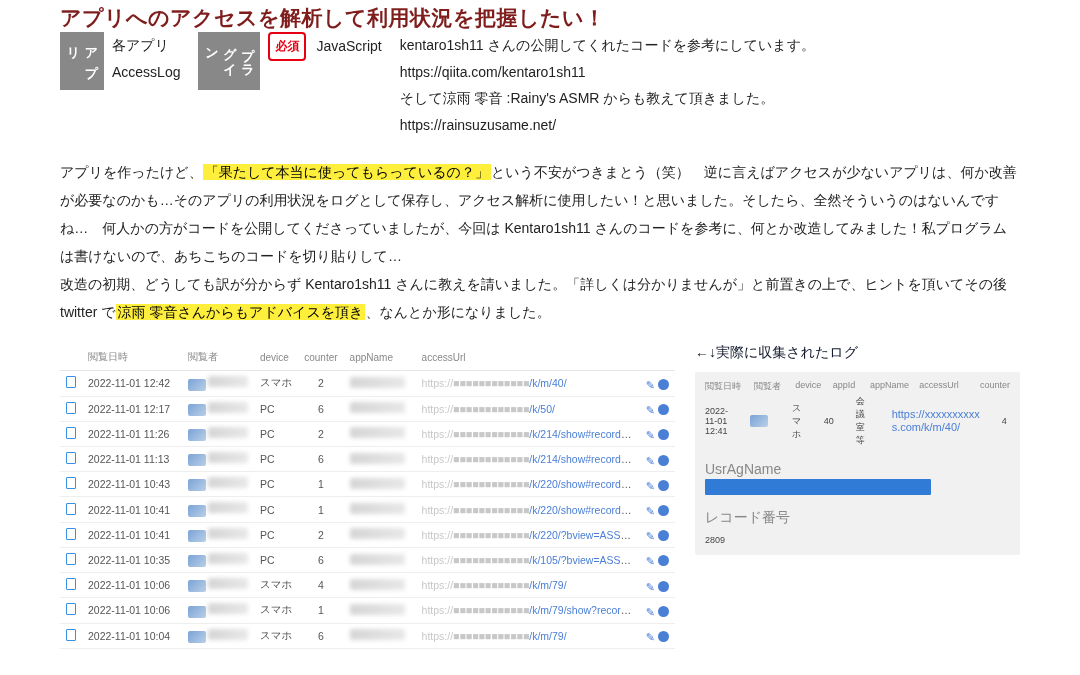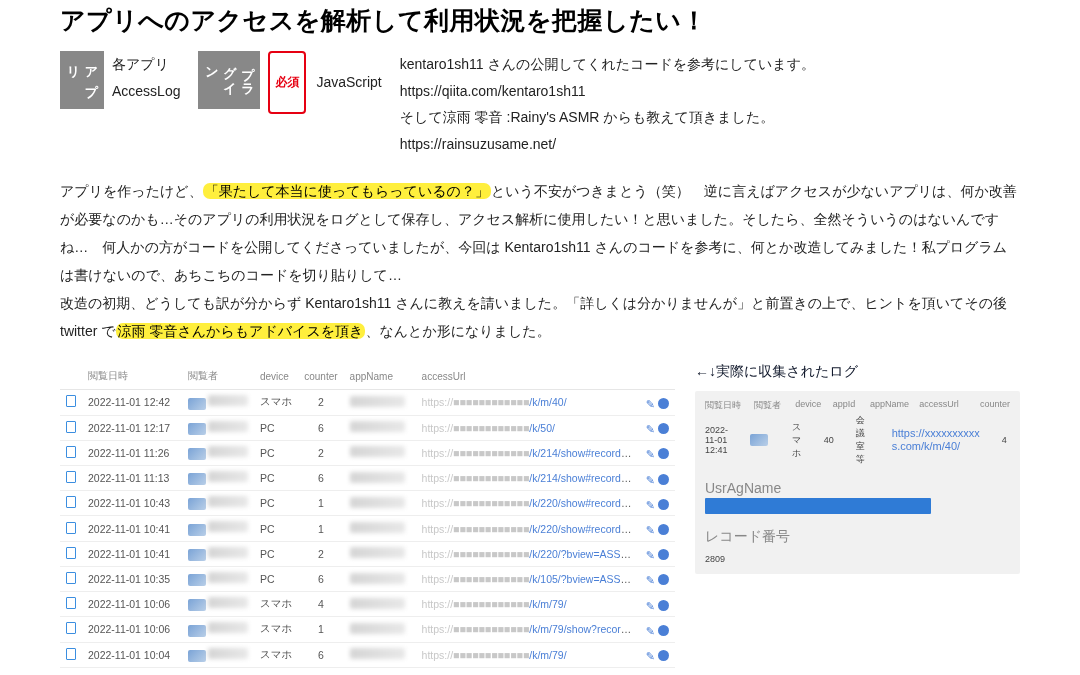--- a/index.html
+++ b/index.html
@@ -5,25 +5,24 @@
   * { box-sizing: border-box; margin: 0; padding: 0; }
   body {
     font-family: "Hiragino Sans", "Meiryo", sans-serif;
     font-size: 13px;
     color: #222;
     background: #fff;
     padding: 4px 60px 20px 60px;
     width: 1080px;
   }
   .page-title {
-    font-size: 25px;
+    font-size: 21px;
     font-weight: 700;
-    margin-bottom: 14px;
     letter-spacing: 0.5px;
-    color:#000000;
+    color:#7f1d1d;
   }
   .meta-row {
     display: flex;
     gap: 18px;
     margin-bottom: 20px;
     align-items: flex-start;
   }
   .meta-block {
     display: flex;
     align-items: flex-start;
@@ -43,35 +42,35 @@
     height:58px;
     min-width:24px;
   }
   .meta-lines { line-height:1.9; font-size:14px; }
   .req-badge {
     display:inline-block;
     border:2px solid #e60012;
     color:#e60012;
     font-weight:700;
     font-size:12px;
-    padding:18px 5px;
+    padding:1px 5px;
     border-radius:4px;
     margin-right:6px;
     vertical-align:1px;
   }
   .credit-block {
     font-size:14px;
     line-height:1.9;
   }
   .body-text {
     font-size:14px;
     line-height:2.0;
     margin-bottom:18px;
   }
-  mark { background:#ffef3d; padding:0 2px;border-radius:7px; }
+  mark { background:#ffef3d; padding:0 2px; }
   .content-row {
     display:flex;
     gap:20px;
     align-items:flex-start;
   }
   .table-wrap {
     flex: 0 0 615px;
   }
   .tbl {
     width:100%;

